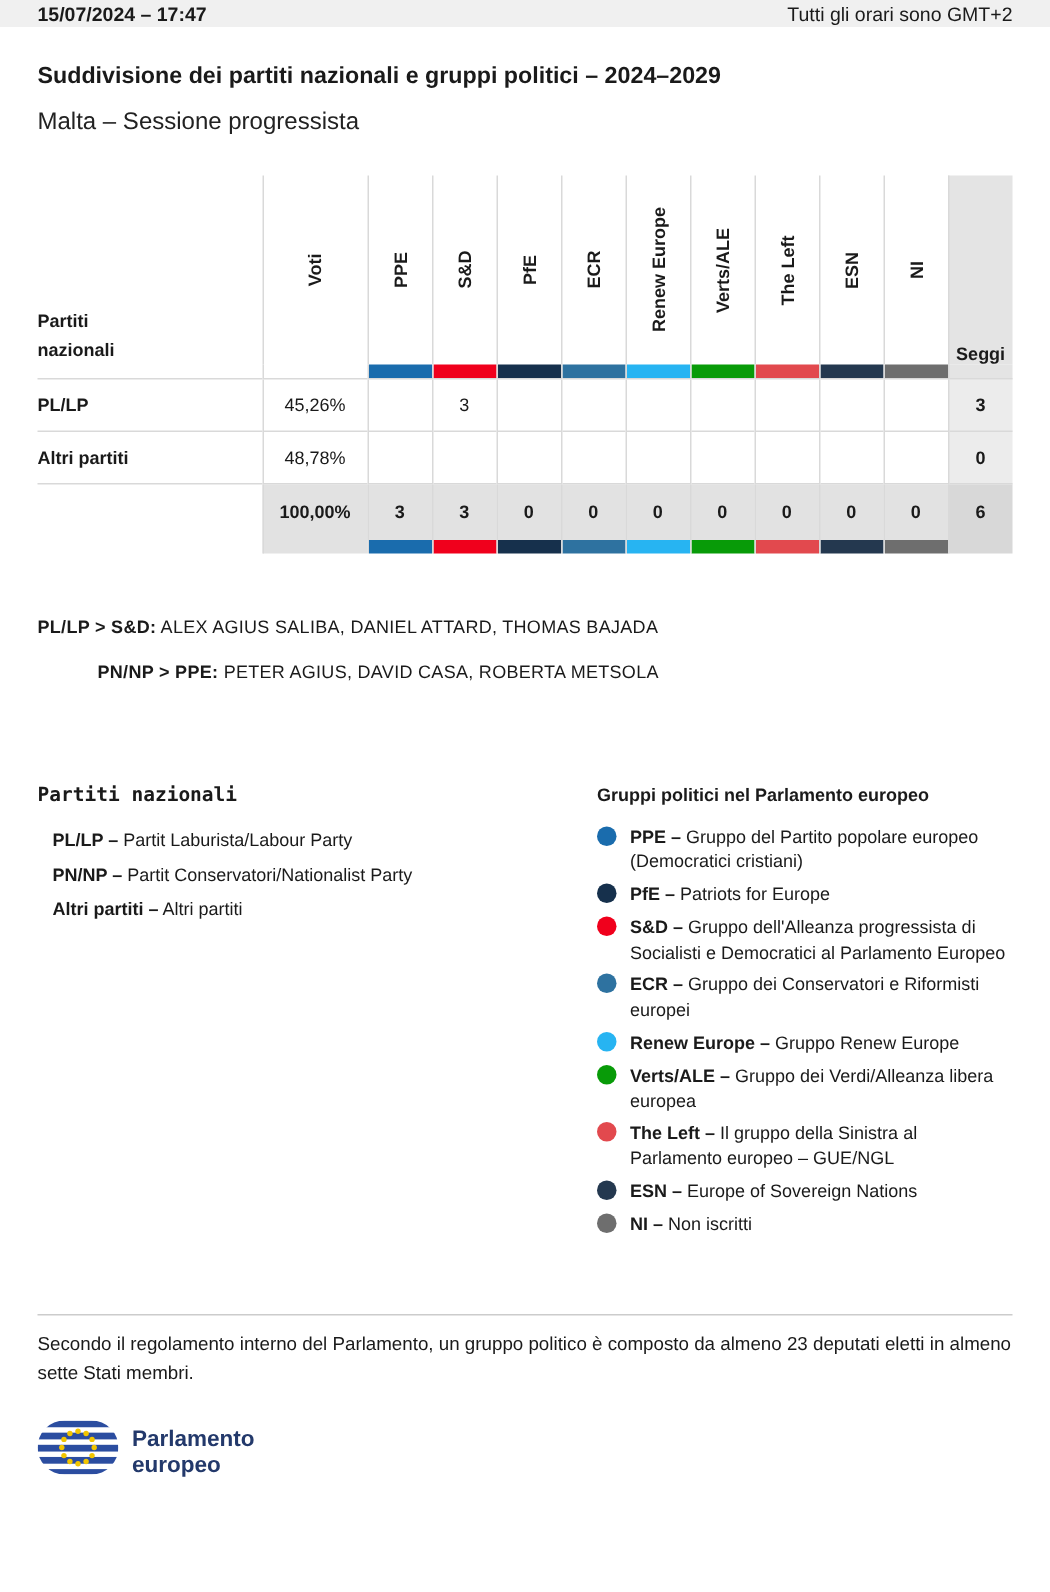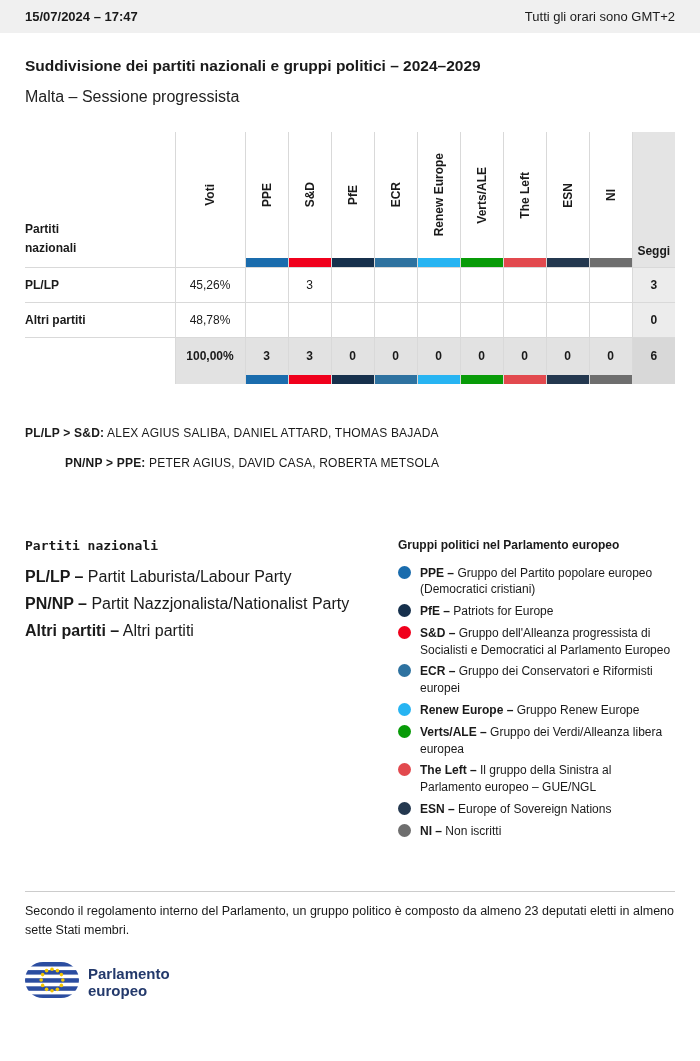--- a/index.html
+++ b/index.html
@@ -1,20 +1,20 @@
 <!DOCTYPE html>
 <html><head>
 <meta charset="utf-8">
 <style>
   * { margin:0; padding:0; box-sizing:border-box; }
   html,body { background:#fff; }
   body { font-family:"Liberation Sans", sans-serif; color:#1a1a1a; }
   .page { width:700px; height:1061px; background:#fff; overflow:hidden; position:relative; }
 
-  .topbar { height:33px; background:#f0f0f0; display:flex; justify-content:space-between; align-items:center; padding:0 25px; font-size:13px; }
+  .topbar { height:18px; background:#f0f0f0; display:flex; justify-content:space-between; align-items:center; padding:0 25px; font-size:13px; }
   .topbar .dt { font-weight:bold; }
 
   .content { padding:0 25px; }
   .title { font-size:15.5px; font-weight:bold; margin-top:24px; }
   .subtitle { font-size:16px; font-weight:400; margin-top:13px; color:#222; }
 
   table.results { border-collapse:collapse; table-layout:fixed; width:650px; margin-top:26px; font-size:12px; }
   table.results td, table.results th { padding:0; }
   .bl { border-left:1px solid #d9d9d9; }
   .th-corner { vertical-align:bottom; text-align:left; font-weight:bold; padding-bottom:8px; }
@@ -37,21 +37,21 @@
 
   #mep-lines { margin-top:42px; }
   .mep-line { font-size:12px; letter-spacing:0.2px; }
   .mep-line + .mep-line { margin-top:16px;padding-left:40px; }
 
   .legend { display:flex; margin-top:68px; }
   .legend-left { width:373px; }
   .legend-right { flex:1; }
   .legend-left-heading { font-family:"DejaVu Sans Mono", monospace; font-weight:bold; font-size:13px; }
   #parties-legend-items { margin-top:15px; }
-  .pl-item { font-size:16px; }
+  .pl-item { font-size:12px;margin-left:10px; }
   .pl-item + .pl-item { margin-top:9px; }
   .legend-right-heading { font-size:12px; font-weight:bold; }
   #groups-legend-items { margin-top:13px; }
   .gl-item { display:flex; font-size:12px; line-height:1.4; margin-bottom:5px; }
   .dot { width:13px; height:13px; border-radius:50%; flex:0 0 13px; margin-right:9px; margin-top:1px; }
 
   hr.divider { border:none; border-top:1px solid #cccccc; margin-top:46px; }
   .footnote { font-size:12.5px; margin-top:10px; line-height:1.55; }
 
   .bottom { display:flex; justify-content:space-between; align-items:flex-end; margin-top:22px; }
@@ -257,21 +257,21 @@
     <div id="mep-lines">
         <div class="mep-line"><strong>PL/LP &gt; S&amp;D:</strong> <span>ALEX AGIUS SALIBA, DANIEL ATTARD, THOMAS BAJADA</span></div>
         <div class="mep-line"><strong>PN/NP &gt; PPE:</strong> <span>PETER AGIUS, DAVID CASA, ROBERTA METSOLA</span></div>
       </div>
 
     <div class="legend">
       <div class="legend-left">
         <div class="legend-left-heading">Partiti nazionali</div>
         <div id="parties-legend-items">
             <div class="pl-item"><strong>PL/LP –</strong> <span>Partit Laburista/Labour Party</span></div>
-            <div class="pl-item"><strong>PN/NP –</strong> <span>Partit Nazzjonalista/Nationalist Party</span></div>
+            <div class="pl-item"><strong>PN/NP –</strong> <span>Partit Conservatori/Nationalist Party</span></div>
             <div class="pl-item"><strong>Altri partiti –</strong> <span>Altri partiti</span></div>
           </div>
       </div>
       <div class="legend-right">
         <div class="legend-right-heading">Gruppi politici nel Parlamento europeo</div>
         <div id="groups-legend-items">
             <div class="gl-item">
               <span class="dot" style="background:#1a6cad"></span>
               <span class="gl-text"><strong>PPE –</strong> <span>Gruppo del Partito popolare europeo (Democratici cristiani)</span></span>
             </div>

